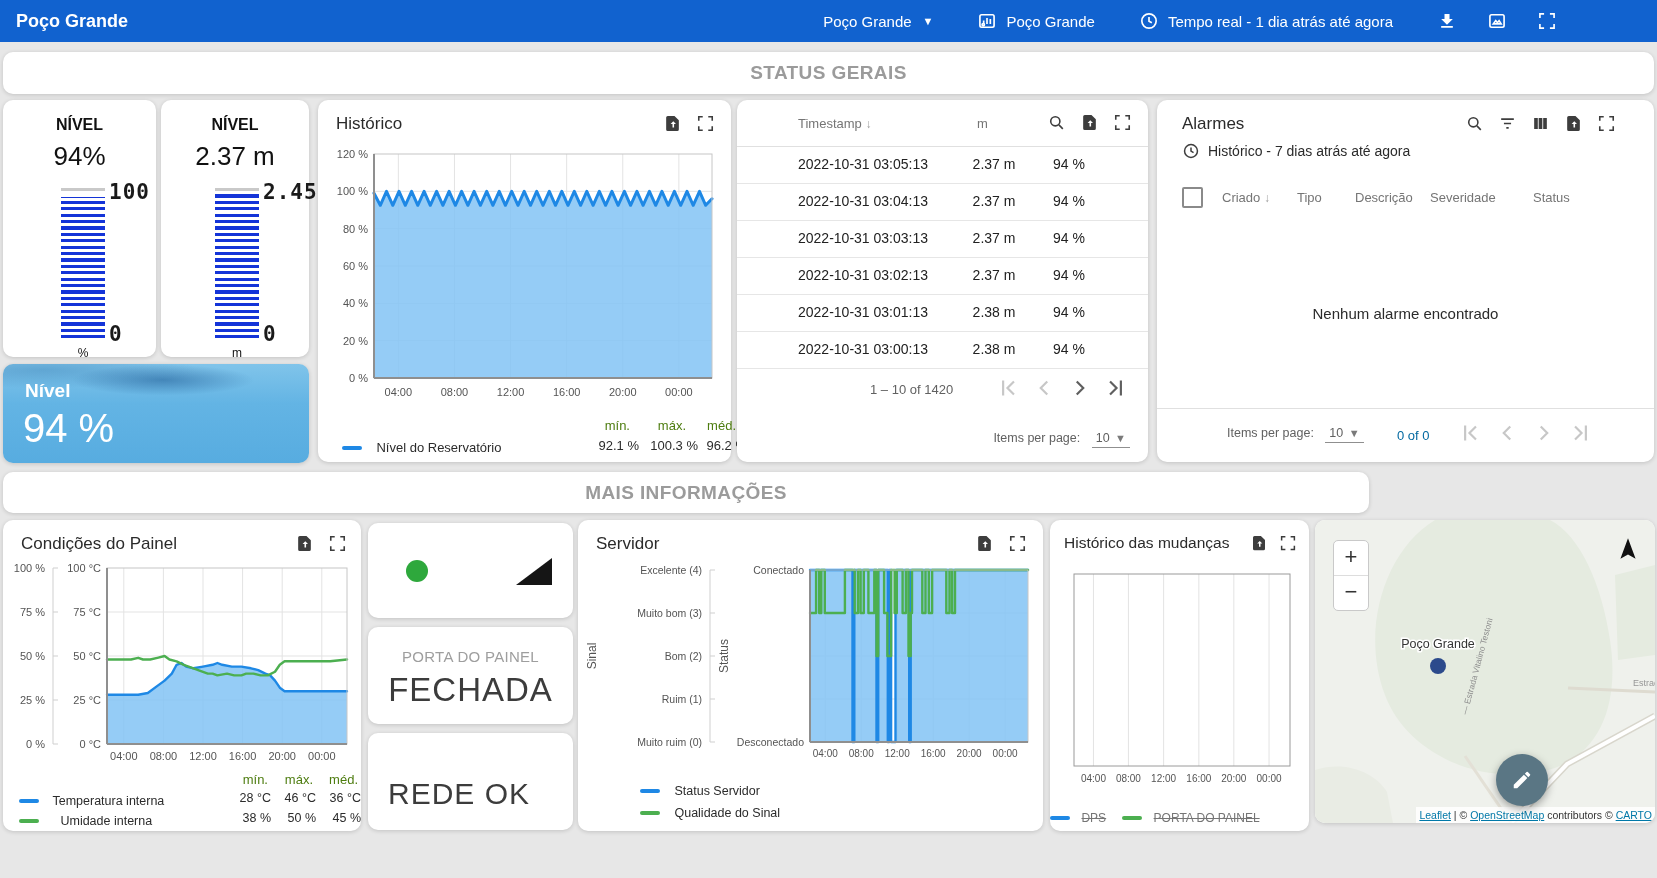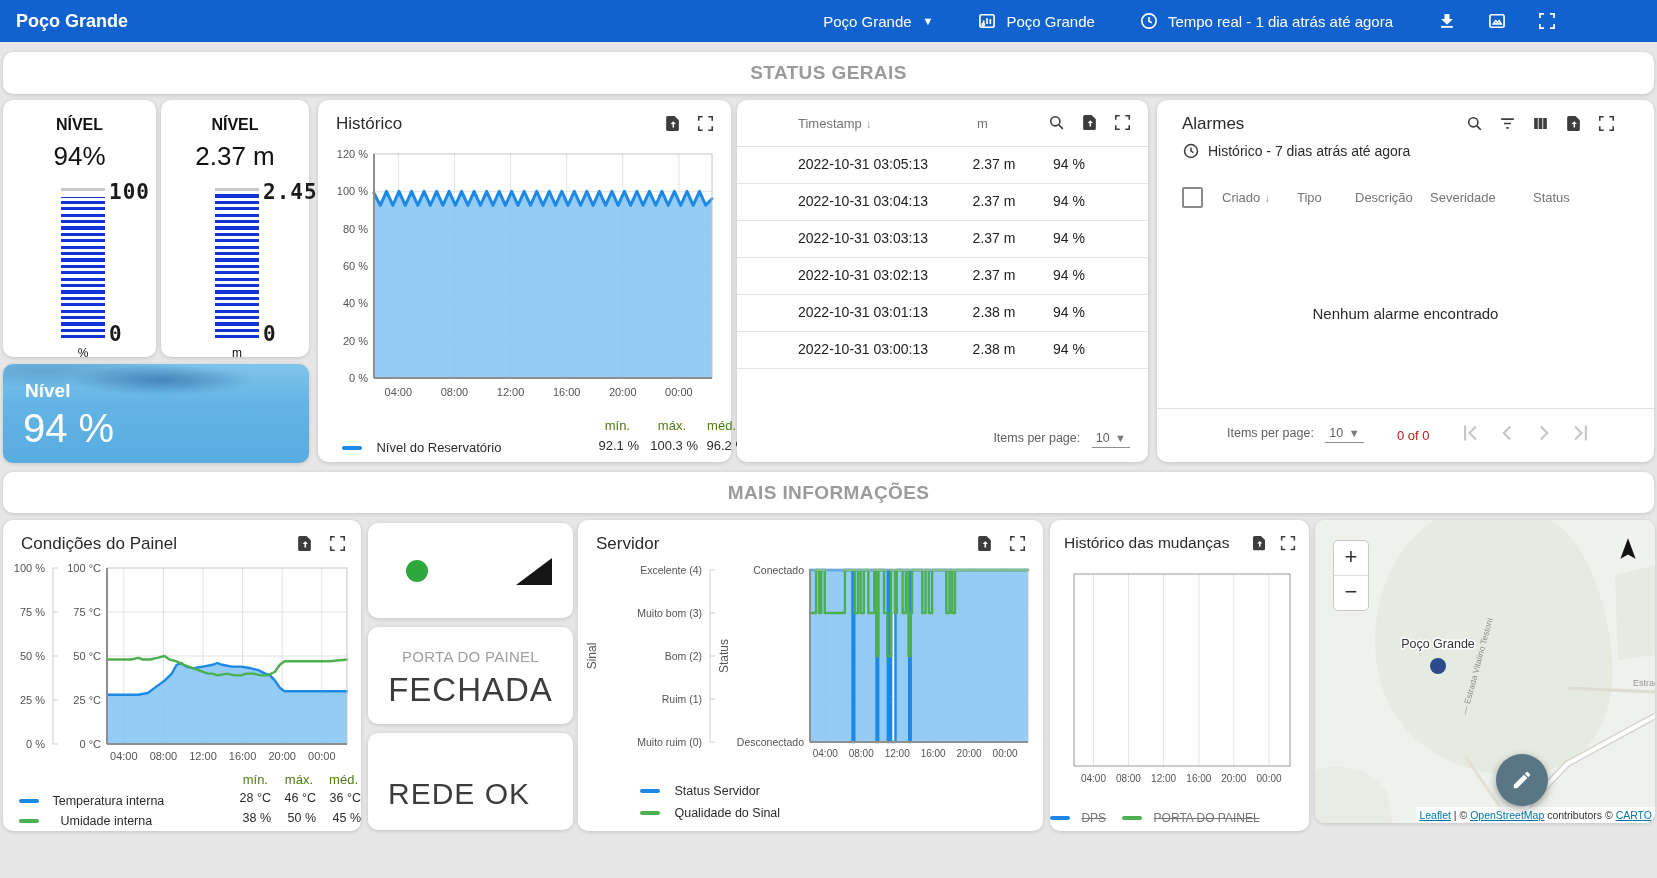--- a/index.html
+++ b/index.html
@@ -270,20 +270,37 @@
           <span class="c-ts">2022-10-31 03:01:13</span>
                  <span class="c-m">2.38 m</span>
                  <span class="c-p">94 %</span>
         </div>
         <div class="trow">
           <span class="c-ts">2022-10-31 03:00:13</span>
                  <span class="c-m">2.38 m</span>
                  <span class="c-p">94 %</span>
         </div>
       </div>
+    <div class="pgrow">
+      <span style="position:absolute;left:133px;top:13px;">1 – 10 of 1420</span>
+      <span style="position:absolute;left:258px;top:6px;display:flex;gap:10px;">
+        <svg class="pg-ic dis" viewBox="0 0 24 24">
+            <path d="M7.5 5v14M17.5 6l-6 6 6 6"></path>
+          </svg>
+        <svg class="pg-ic dis" viewBox="0 0 24 24">
+            <path d="M15 6l-6 6 6 6"></path>
+          </svg>
+        <svg class="pg-ic en" viewBox="0 0 24 24">
+            <path d="M9 6l6 6-6 6"></path>
+          </svg>
+        <svg class="pg-ic en" viewBox="0 0 24 24">
+            <path d="M16.5 5v14M6.5 6l6 6-6 6"></path>
+          </svg>
+      </span>
+    </div>
     <div class="ipp" style="position:absolute;right:18px;bottom:14px;">
       <span>Items per page:</span>
       <span class="sel">
         <span>10</span> <span class="caret" style="color:#7a7a7a;">▼</span>
       </span>
     </div>
   </div>
 
   <div class="card" style="left:1157px;top:100px;width:497px;height:362px;">
     <div class="ctitle" style="left:25px;">Alarmes</div>
@@ -319,39 +336,39 @@
     </div>
     <div style="position:absolute;left:0;top:205px;width:100%;text-align:center;font-size:15px;color:#2b2b2b;">Nenhum alarme encontrado</div>
     <div class="hairline" style="top:308px;"></div>
     <div style="position:absolute;left:0;top:316px;width:100%;height:40px;">
       <div class="ipp" style="position:absolute;left:70px;top:10px;">
         <span>Items per page:</span>
         <span class="sel">
           <span>10</span> <span class="caret" style="color:#7a7a7a;">▼</span>
         </span>
       </div>
-      <span style="position:absolute;left:240px;top:12px;font-size:13px;color:#b91c1c;">0 of 0</span>
+      <span style="position:absolute;left:240px;top:12px;font-size:13px;color:#0369a1;">0 of 0</span>
       <span style="position:absolute;left:300px;top:4px;display:flex;gap:11px;">
         <svg class="pg-ic dis" viewBox="0 0 24 24">
             <path d="M7.5 5v14M17.5 6l-6 6 6 6"></path>
           </svg>
         <svg class="pg-ic dis" viewBox="0 0 24 24">
             <path d="M15 6l-6 6 6 6"></path>
           </svg>
         <svg class="pg-ic dis" viewBox="0 0 24 24">
             <path d="M9 6l6 6-6 6"></path>
           </svg>
         <svg class="pg-ic dis" viewBox="0 0 24 24">
             <path d="M16.5 5v14M6.5 6l6 6-6 6"></path>
           </svg>
       </span>
     </div>
   </div>
 
-  <div class="card section-bar" style="left:3px;top:472px;width:1651px;height:41px;">
+  <div class="card section-bar" style="left:3px;top:472px;width:1366px;height:41px;">
     <span class="section-title">MAIS INFORMAÇÕES</span>
   </div>
 
   <div class="card" style="left:3px;top:520px;width:358px;height:311px;">
     <div class="ctitle">Condições do Painel</div>
     <div class="cicons" style="right:14px;">
       <svg class="gic" viewBox="0 0 24 24">
         <path class="fl" d="M6 2.5a2 2 0 0 0-2 2v15a2 2 0 0 0 2 2h12a2 2 0 0 0 2-2V8l-5.5-5.5H6z"></path>
         <path d="M12 17v-4.3H9.6L13 9.2l3.4 3.5H14V17z" fill="#fff" stroke="none"></path>
       </svg>

